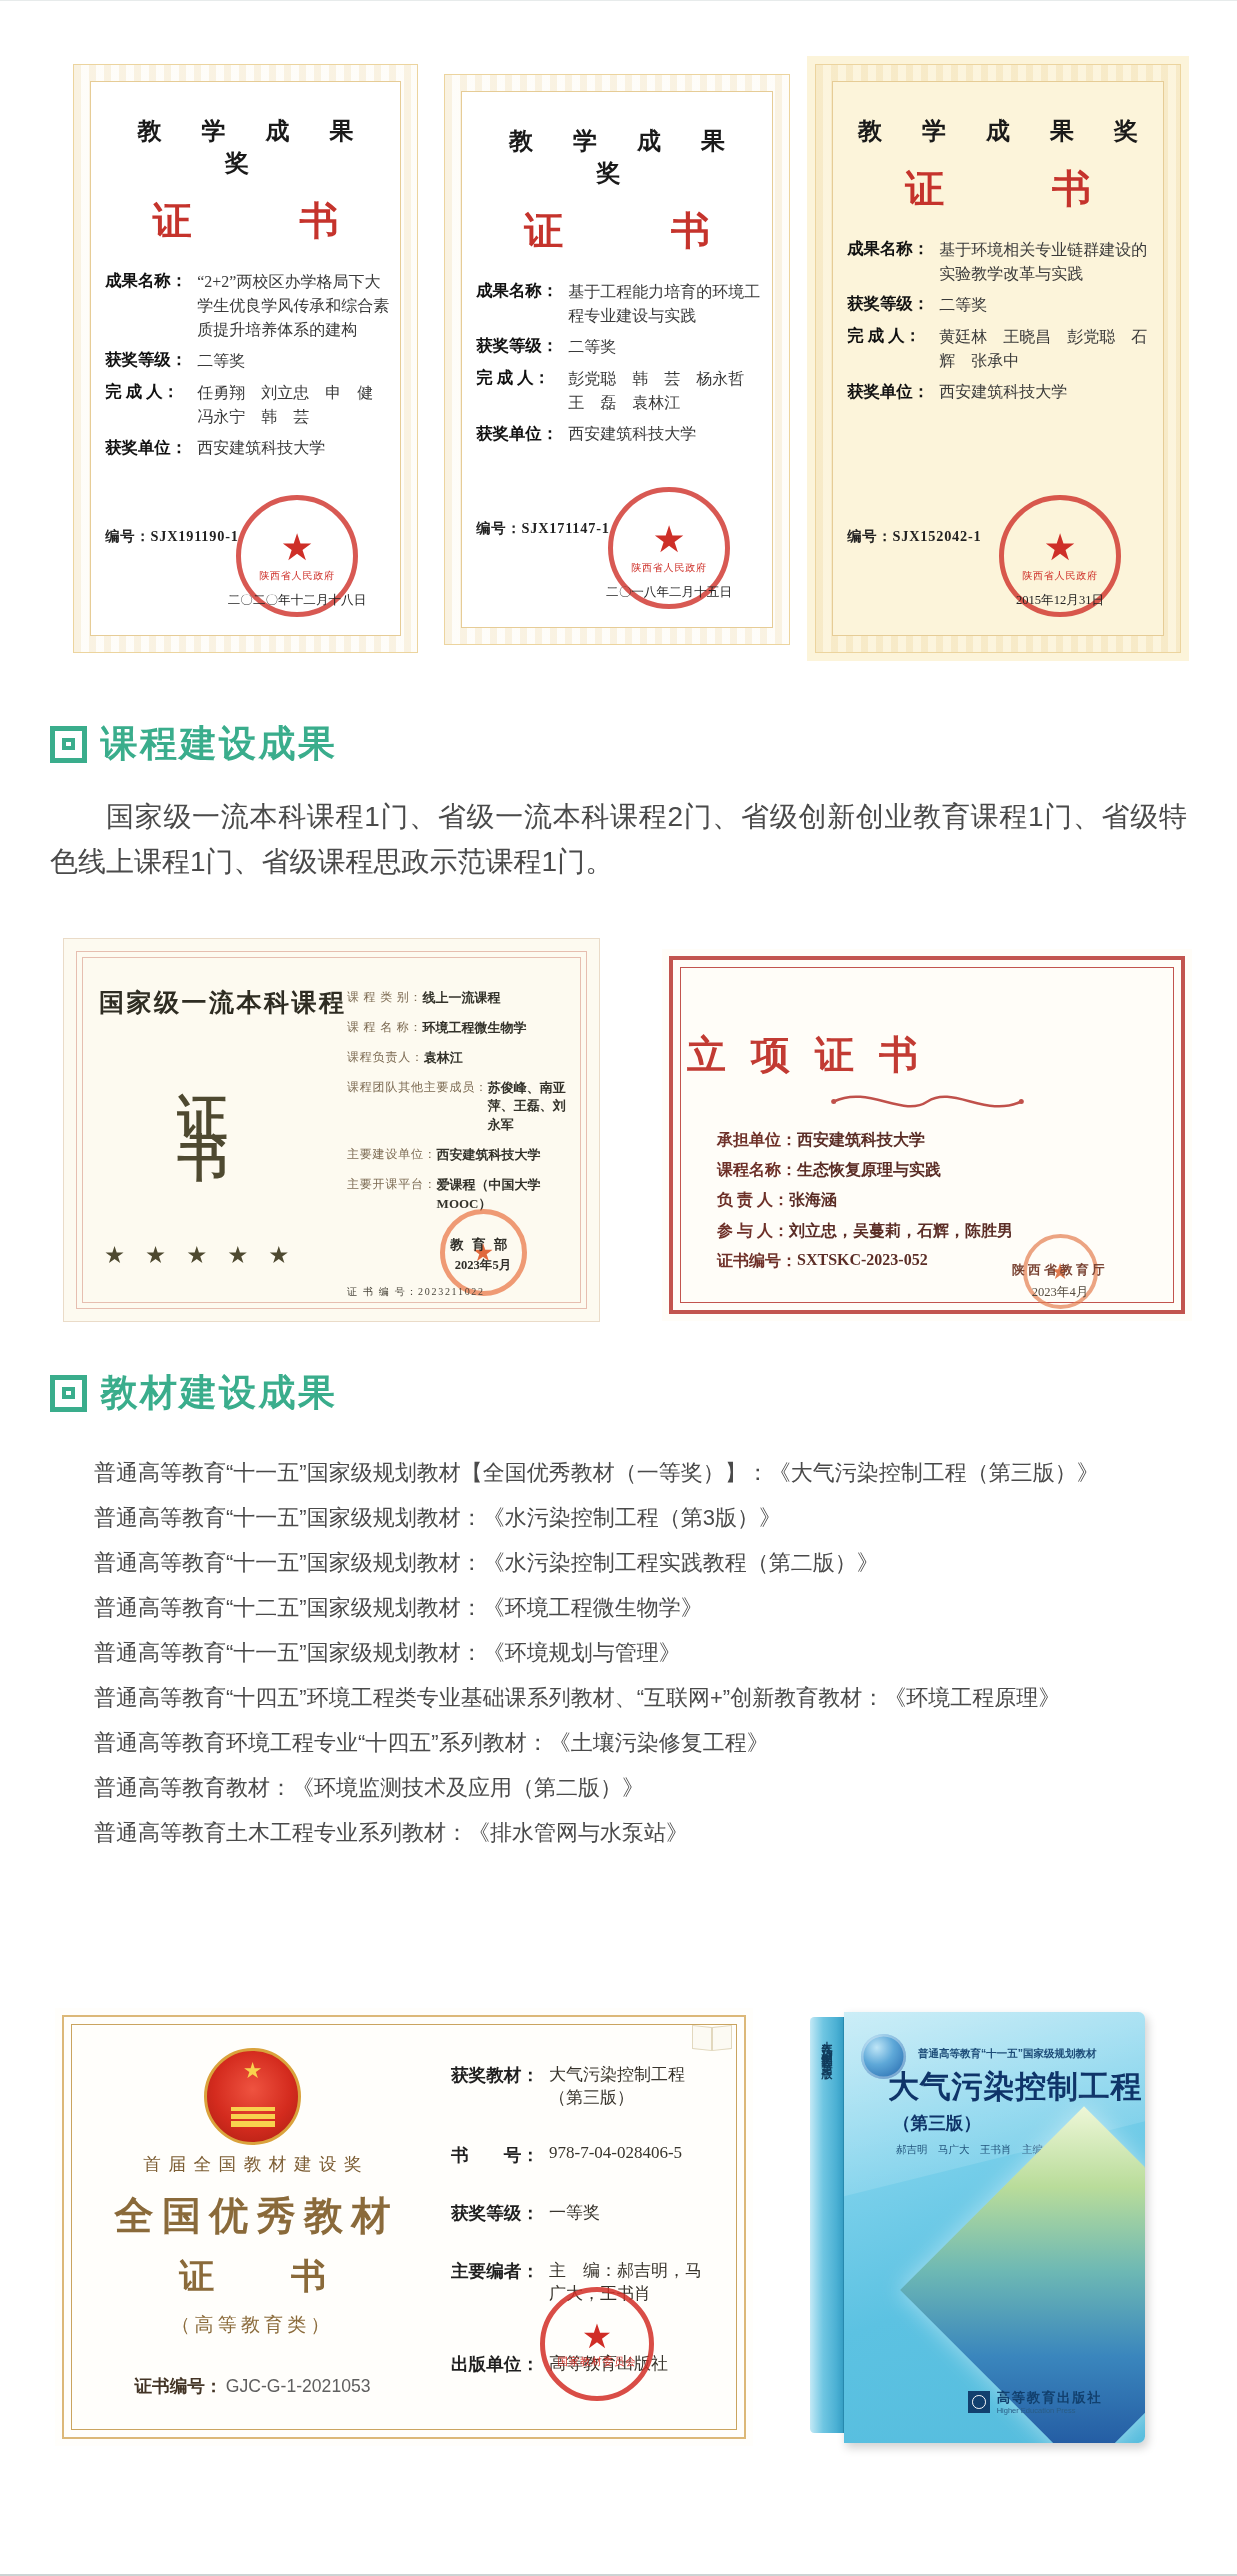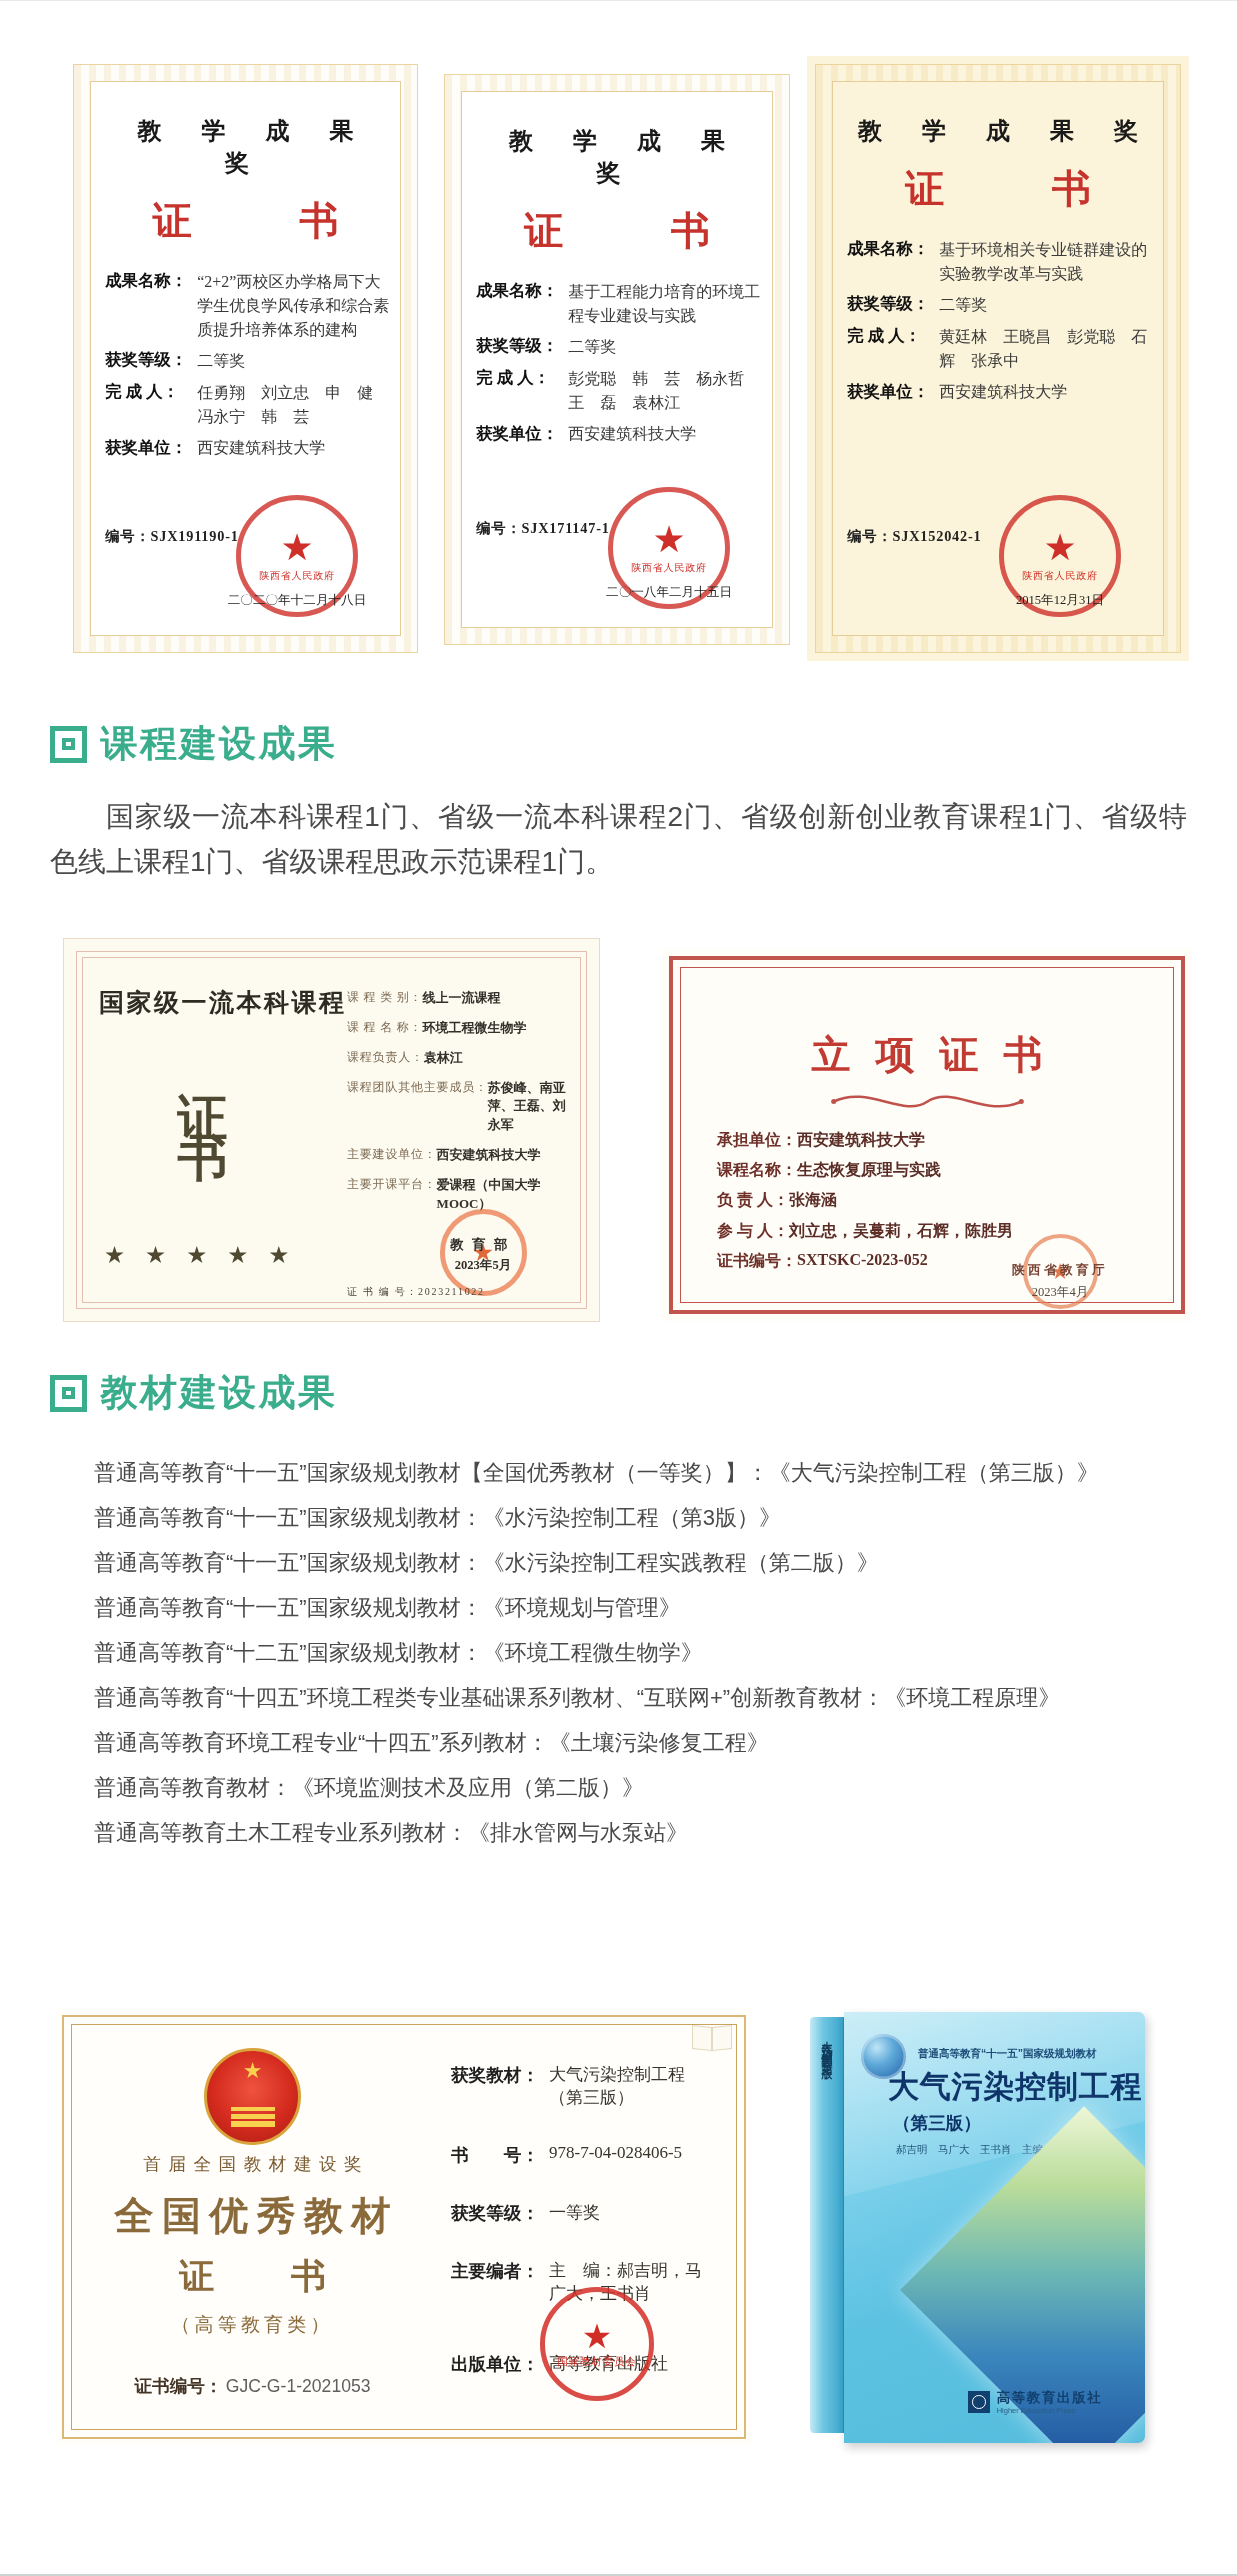--- a/index.html
+++ b/index.html
@@ -62,21 +62,21 @@
   .njk .issuer{position:relative;margin-top:-60px;font-family:"Liberation Serif",serif;font-weight:bold;font-size:13.4px;color:#2f2e28;letter-spacing:8.4px;}
   .njk .date{position:relative;margin-top:3.4px;font-family:"Liberation Serif",serif;font-weight:bold;font-size:12.6px;color:#2f2e28;}
   .njk .numline{position:absolute;left:283px;bottom:22px;font-family:"Liberation Serif",serif;font-size:10px;color:#4a463c;letter-spacing:1.7px;}
 
   
   .sx{background:#fffdf8;}
   .sx .f1{position:absolute;inset:6.7px;border:4.2px solid #c2544e;}
   .sx .f2{position:absolute;inset:17.6px;border:1.7px solid #c2544e;}
   .sx .title{position:absolute;top:35px;left:0;right:0;text-align:center;font-family:"Liberation Serif",serif;
              font-weight:bold;font-size:31px;color:#c23b33;letter-spacing:13.4px;text-indent:13.4px;}
-  .sx .subtitle{position:absolute;top:79px;left:0;right:0;text-align:center;font-family:"Liberation Serif",serif;
+  .sx .subtitle{position:absolute;top:79px;left:0;right:0;text-align:left;font-family:"Liberation Serif",serif;
              font-weight:bold;font-size:39px;color:#c23b33;letter-spacing:25px;text-indent:25px;}
   .sx .flourish{position:absolute;top:134px;left:0;right:0;text-align:center;}
   .sx .rows{position:absolute;top:181px;left:55px;right:34px;font-family:"Liberation Serif",serif;}
   .sx .row{display:flex;margin-bottom:9.2px;}
   .sx .lb{font-weight:bold;font-size:16px;color:#6e3028;white-space:nowrap;}
   .sx .val{font-weight:bold;font-size:16px;color:#5b2d26;}
   .sx .sealwrap{position:absolute;right:44px;bottom:20px;width:176px;text-align:center;}
   .sx .seal{width:75px;height:75px;margin:0 auto;border:4.2px solid rgba(228,126,80,.7);color:#e07a4e;}
   .sx .seal::before{font-size:22px;}
   .sx .issuer{position:relative;margin-top:-47px;font-family:"Liberation Serif",serif;font-weight:bold;font-size:12.6px;color:#7a4434;letter-spacing:3.4px;}
@@ -337,22 +337,22 @@
   <div class="sec-icon">
       <div class="sec-icon-inner"></div>
     </div>
   <div class="sec-title">教材建设成果</div>
 </div>
 
 <div class="tb-list">
   <p class="tb-item">普通高等教育“十一五”国家级规划教材【全国优秀教材（一等奖）】：《大气污染控制工程（第三版）》</p>
   <p class="tb-item">普通高等教育“十一五”国家级规划教材：《水污染控制工程（第3版）》</p>
   <p class="tb-item">普通高等教育“十一五”国家级规划教材：《水污染控制工程实践教程（第二版）》</p>
+  <p class="tb-item">普通高等教育“十二五”国家级规划教材：《环境工程微生物学》</p>
   <p class="tb-item">普通高等教育“十一五”国家级规划教材：《环境规划与管理》</p>
-  <p class="tb-item">普通高等教育“十二五”国家级规划教材：《环境工程微生物学》</p>
   <p class="tb-item">普通高等教育“十四五”环境工程类专业基础课系列教材、“互联网+”创新教育教材：《环境工程原理》</p>
   <p class="tb-item">普通高等教育环境工程专业“十四五”系列教材：《土壤污染修复工程》</p>
   <p class="tb-item">普通高等教育教材：《环境监测技术及应用（第二版）》</p>
   <p class="tb-item">普通高等教育土木工程专业系列教材：《排水管网与水泵站》</p>
 </div>
 
 <div class="cert yx" style="left:55px;top:2007px;width:698px;height:438px;">
   <div class="f1"></div>
   <div class="f2"></div>
   <div class="bookicon"></div>

